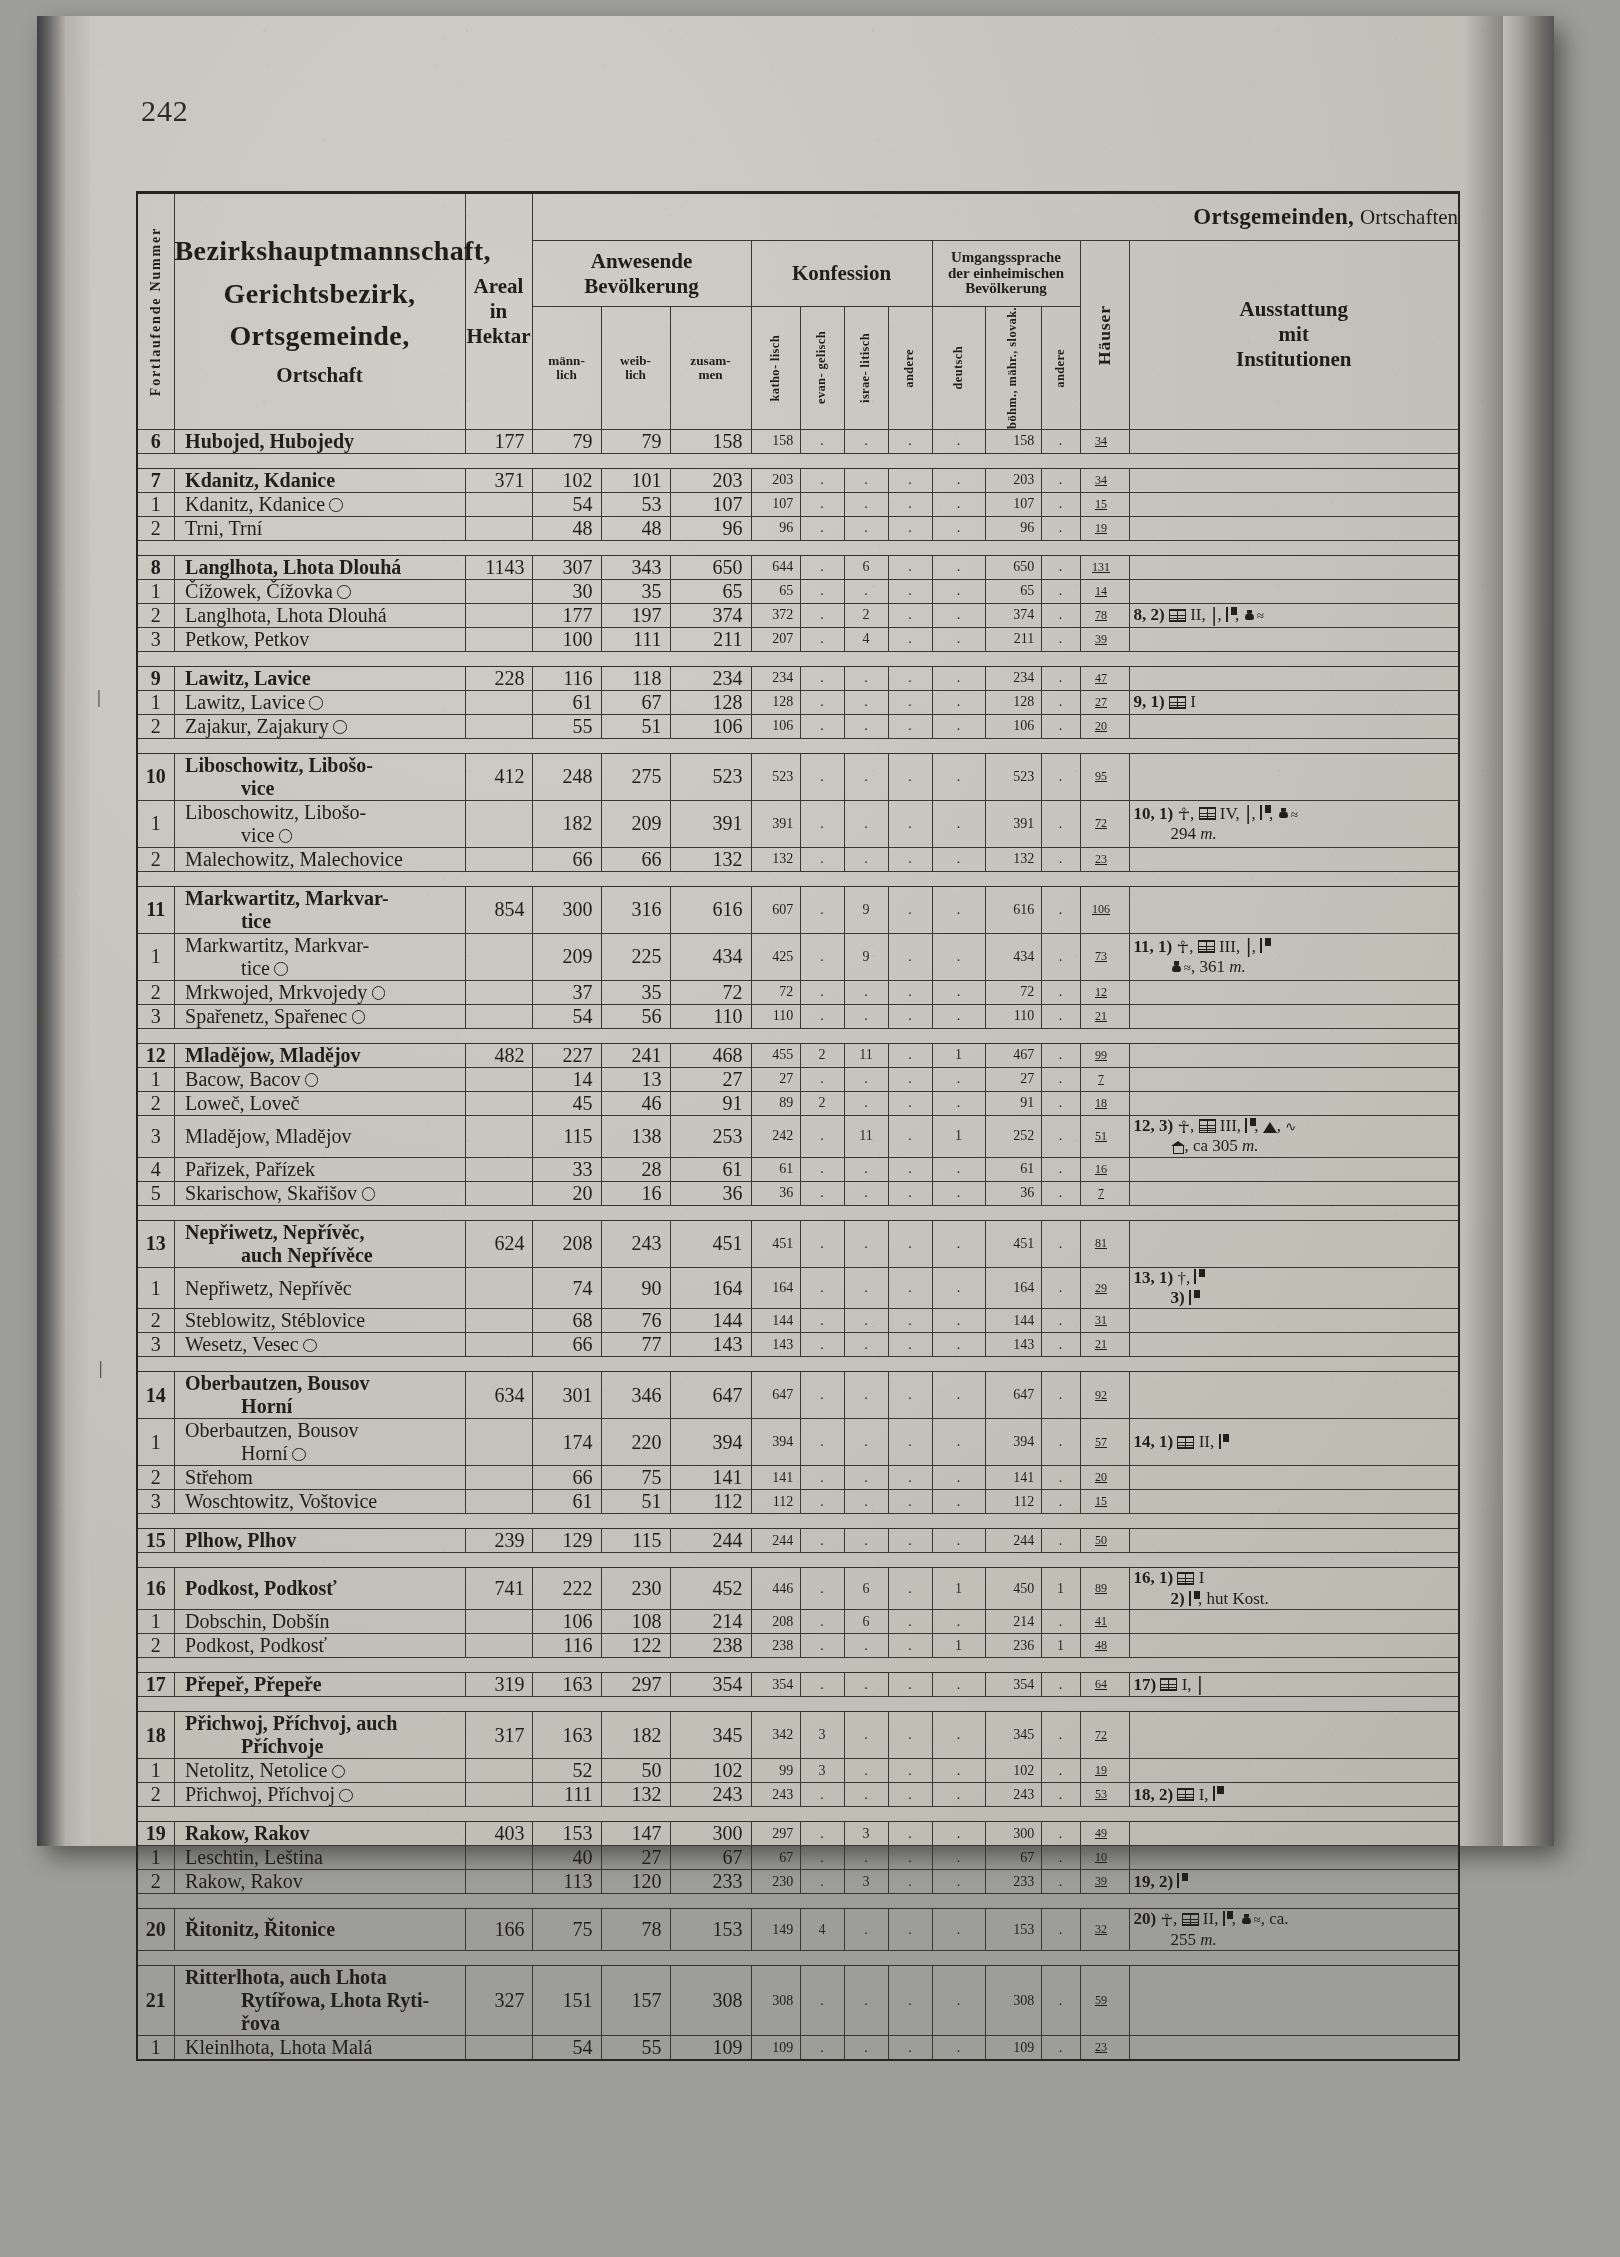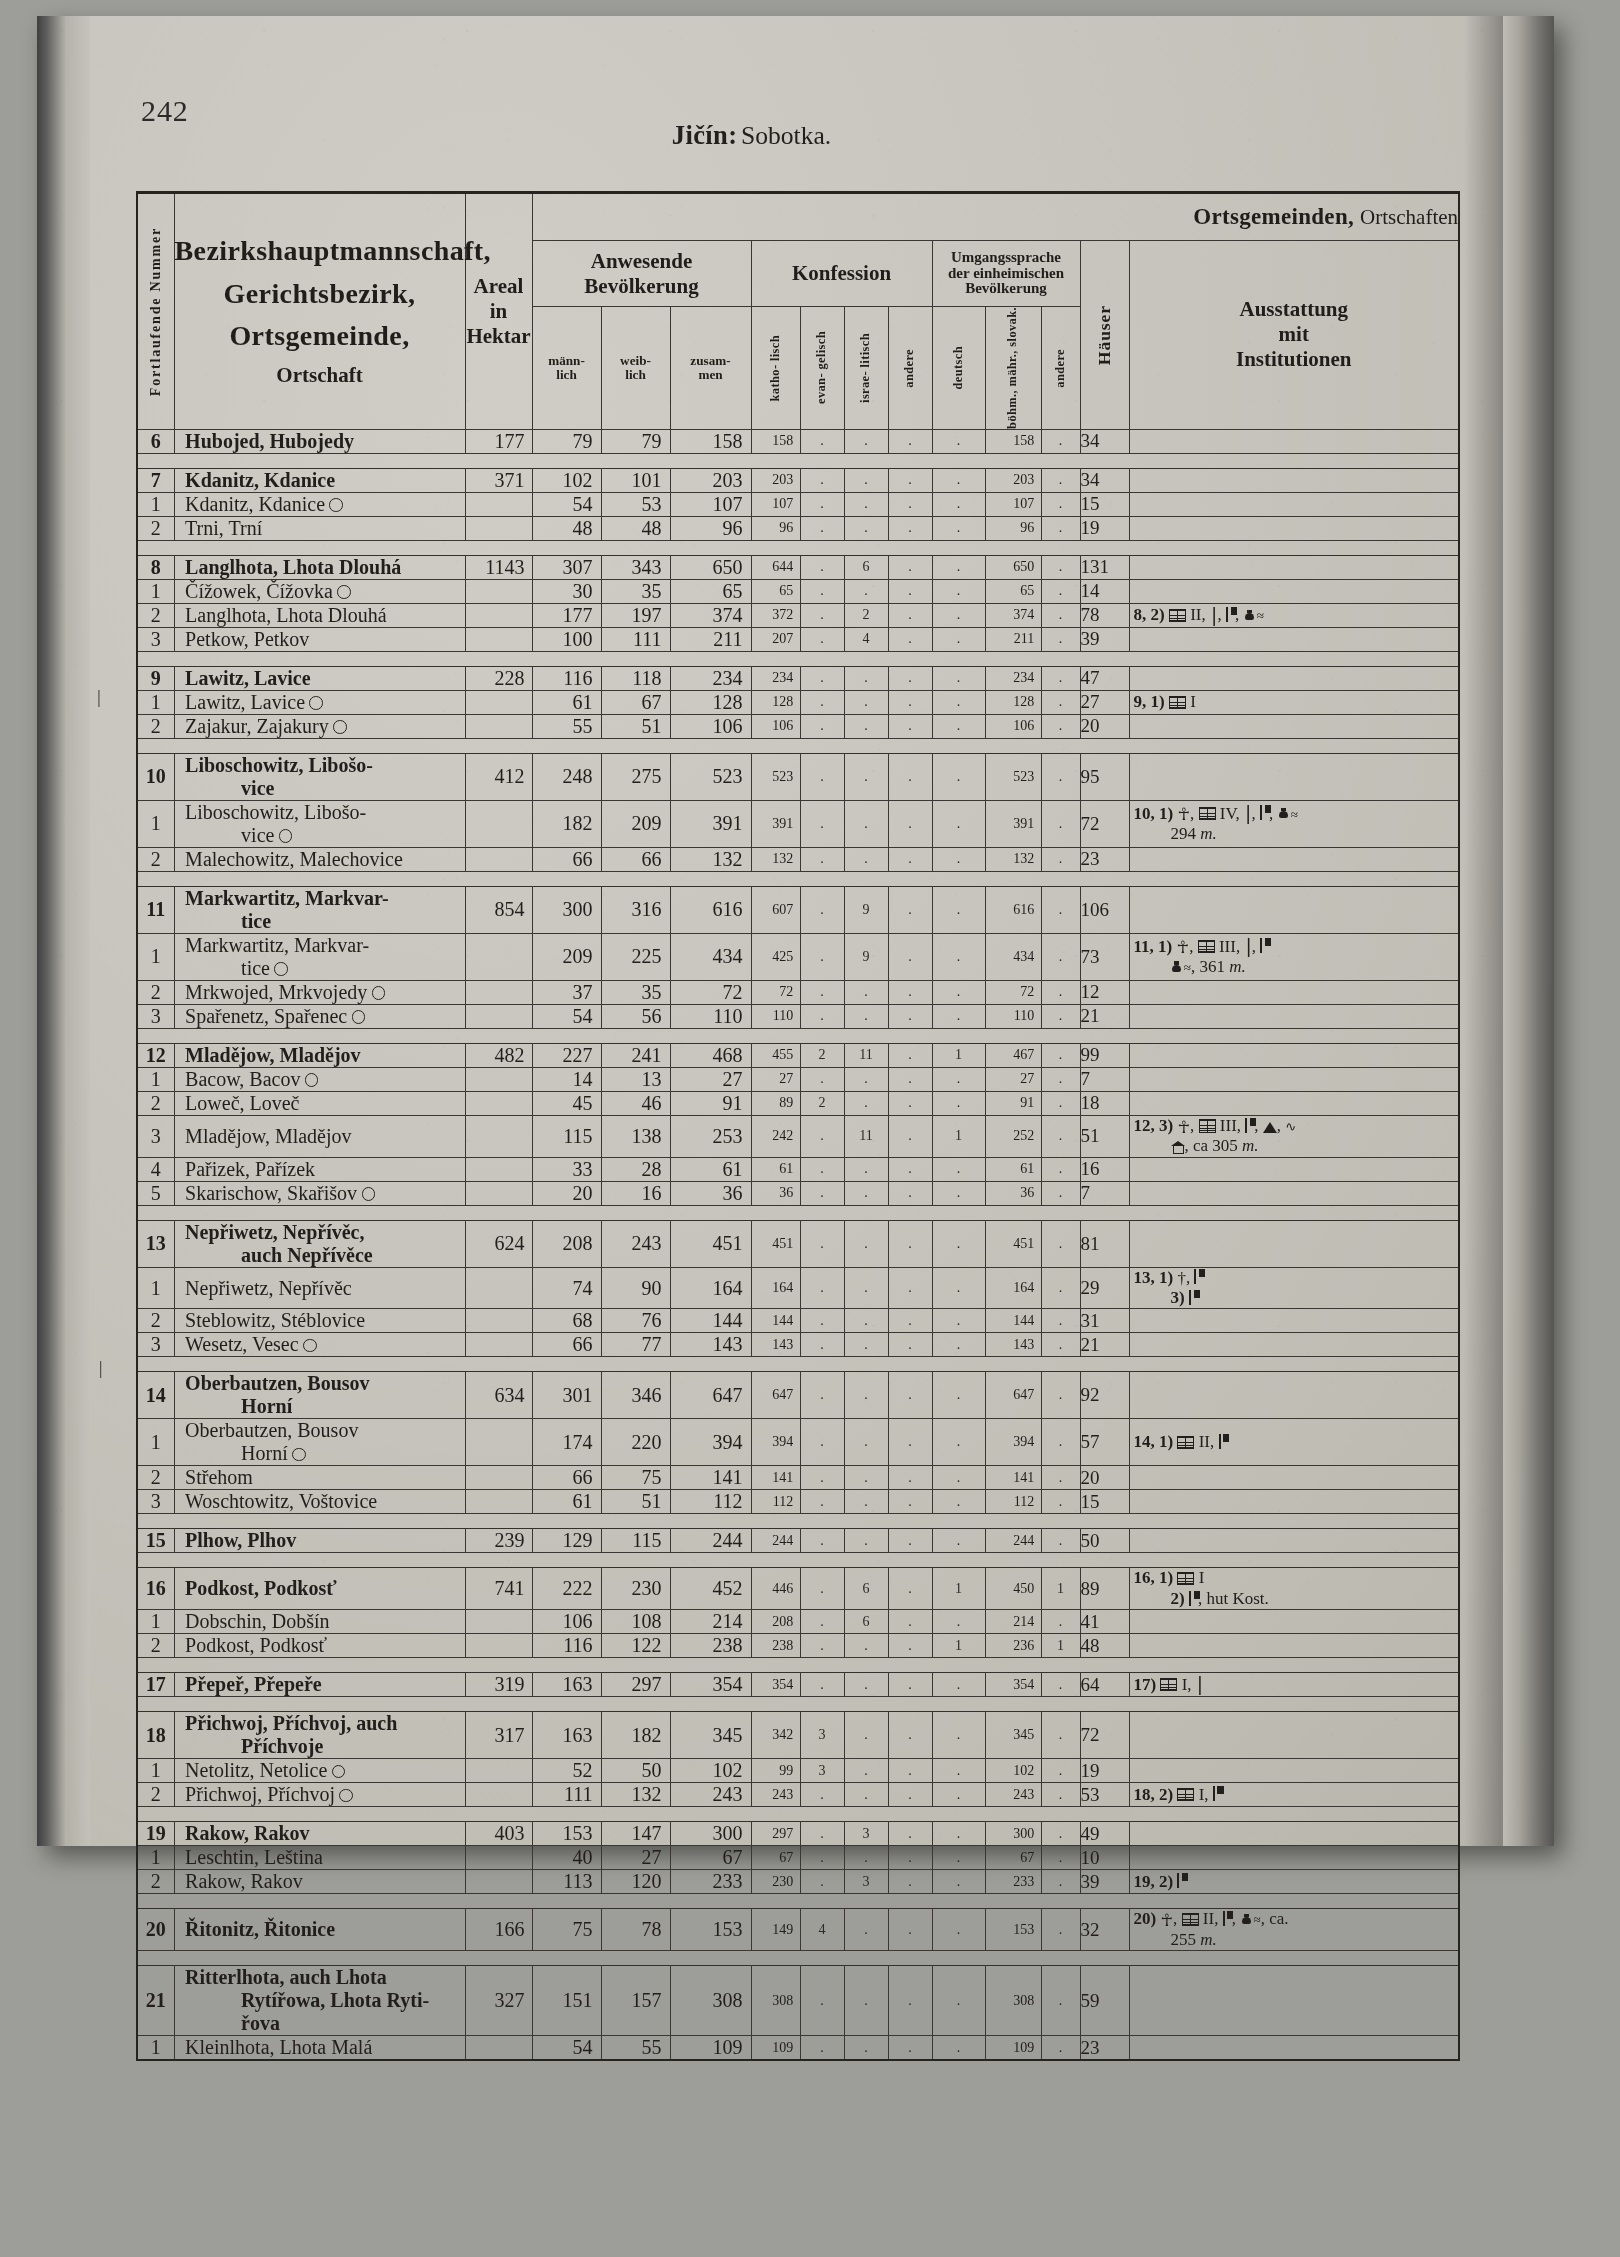--- a/index.html
+++ b/index.html
@@ -118,21 +118,21 @@
   td.nr { text-align:center; font-size:20px; width:41px;}
   td.nr.maj{font-weight:bold;}
   td.place{ font-size:20px; padding-left:10.6px; padding-right:5.3px;}
   td.place.maj{font-weight:bold;}
   td.areal{ text-align:right; font-size:20px; padding-right:7px;}
   td.pop{ text-align:right; font-size:20px; padding-right:8px;}
   td.small{ text-align:right; font-size:14px; padding-right:6.2px;}
   td.dot{ text-align:center; font-size:14px; color:#2c2926;}
   td.inst{ font-size:17px; padding-left:4px; line-height:1.2;}
   td.inst .rk{font-weight:bold;}
-  td.hs{text-align:left;font-size:19px;padding-right:7px;}
+  td.hs{text-align:center;font-size:12px;padding-right:7px;text-decoration:underline;}
 
   tr.grp > td{border-top:1.8px solid #34312d;}
   tr.spacer td{height:14px;border-left:0.9px solid #3a3733;border-right:0.9px solid #3a3733;
                border-top:none;border-bottom:none;}
   .indent2{padding-left:35px;}
   .indent3{padding-left:56px;}
 
   
   .ic{display:inline-block;vertical-align:-1.8px;}
   .ic-book{
@@ -184,24 +184,20 @@
 <div id="page">
   <div id="gutter-left"></div>
   <div id="gutter-left2"></div>
   <div id="gutter-right"></div>
   <div id="curl-right"></div>
   <div id="speckle"></div>
 
   <div id="content">
     <div class="folio">242</div>
 
-    <div class="runhead">
-      <span class="bold">Jičín:</span>
-      <span class="light">Sobotka.</span>
-    </div>
 
     <table class="gaz">
       <colgroup>
         <col style="width:37px">
           <col style="width:291px">
           <col style="width:67px">
         <col style="width:69px">
           <col style="width:69px">
           <col style="width:81px">
         <col style="width:49px">

